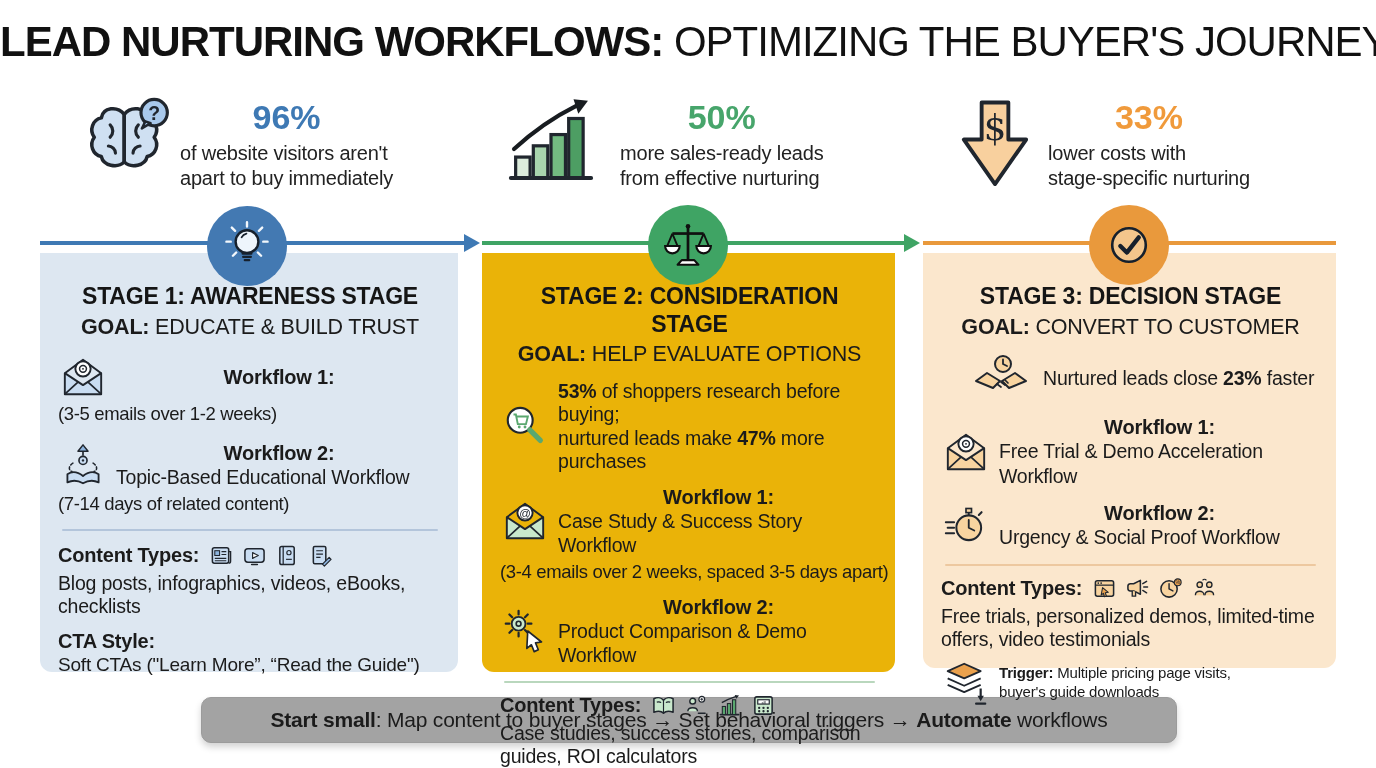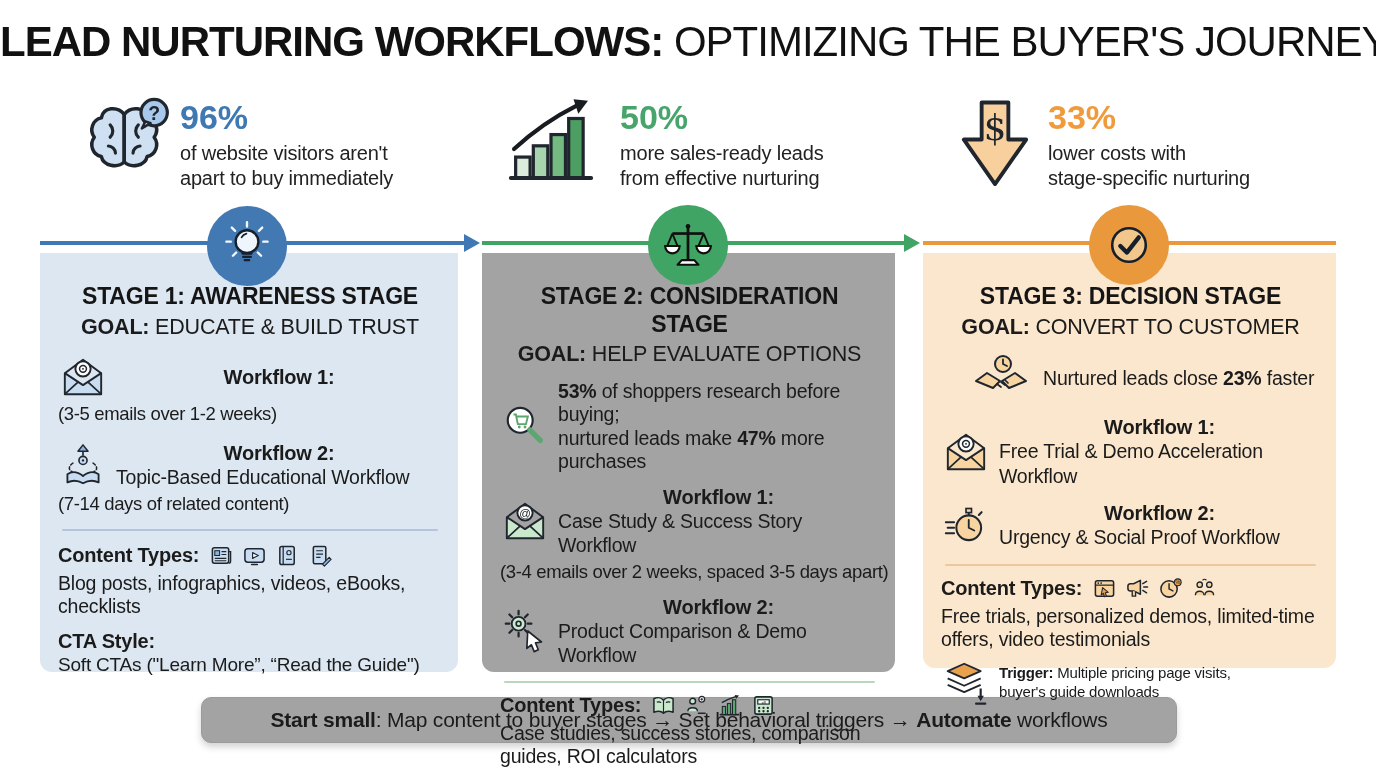--- a/index.html
+++ b/index.html
@@ -10,21 +10,21 @@
   }
   .abs{position:absolute;}
   
   #title{
     top:18px;left:0;width:1376px;text-align:center;
     font-size:42px;letter-spacing:-1px;white-space:nowrap;color:#111;
   }
   #title .tb{font-weight:bold;}
   
   .stat-icon{display:block;}
-  .stat-value{font-size:34px;font-weight:bold;line-height:1;}
+  .stat-value{font-size:34px;font-weight:bold;line-height:1;text-align:center;}
   .stat-desc{font-size:20px;line-height:1.25;white-space:pre;color:#222;margin-top:7px;letter-spacing:-0.2px;}
   
   .hline{height:4px;top:241px;}
   .ahead{width:0;height:0;border-top:9px solid transparent;border-bottom:9px solid transparent;top:234px;}
   .circle{width:80px;height:80px;border-radius:50%;display:flex;align-items:center;justify-content:center;z-index:3;}
   
   .panel{top:253px;height:419px;border-radius:0 0 12px 12px;padding:0;z-index:1;}
   .pinner{padding:30px 16px 0 18px;letter-spacing:-0.2px;}
   .stage-title{text-align:center;font-size:23px;font-weight:bold;line-height:1.2;color:#151515;}
   .stage-goal{text-align:center;font-size:21.5px;line-height:1.25;margin-top:3px;color:#1b1b1b;}
@@ -351,21 +351,21 @@
           </svg></span>
     </div>
     <div class="ct-text">Blog posts, infographics, videos, eBooks,
 checklists</div>
 
     <div class="cta-label">CTA Style:</div>
     <div class="cta-text">Soft CTAs ("Learn More”, “Read the Guide")</div>
   </div>
 </div>
 
-<div class="abs panel" style="left:482px;width:413px;background:#a3a3a3;--tl:#c9e8cc;--td:#5aa86f;">
+<div class="abs panel" style="left:482px;width:413px;background:#eab308;--tl:#c9e8cc;--td:#5aa86f;">
   <div class="pinner">
     <div class="stage-title">STAGE 2: CONSIDERATION STAGE</div>
     <div class="stage-goal"><b>GOAL:</b><span> HELP EVALUATE OPTIONS</span></div>
 
     <div class="row" style="margin-top:12px;">
       <span class="ricon">
           <svg width="46" height="46">
             <use href="#sym-magcart" width="46" height="46"></use>
           </svg>
         </span>

